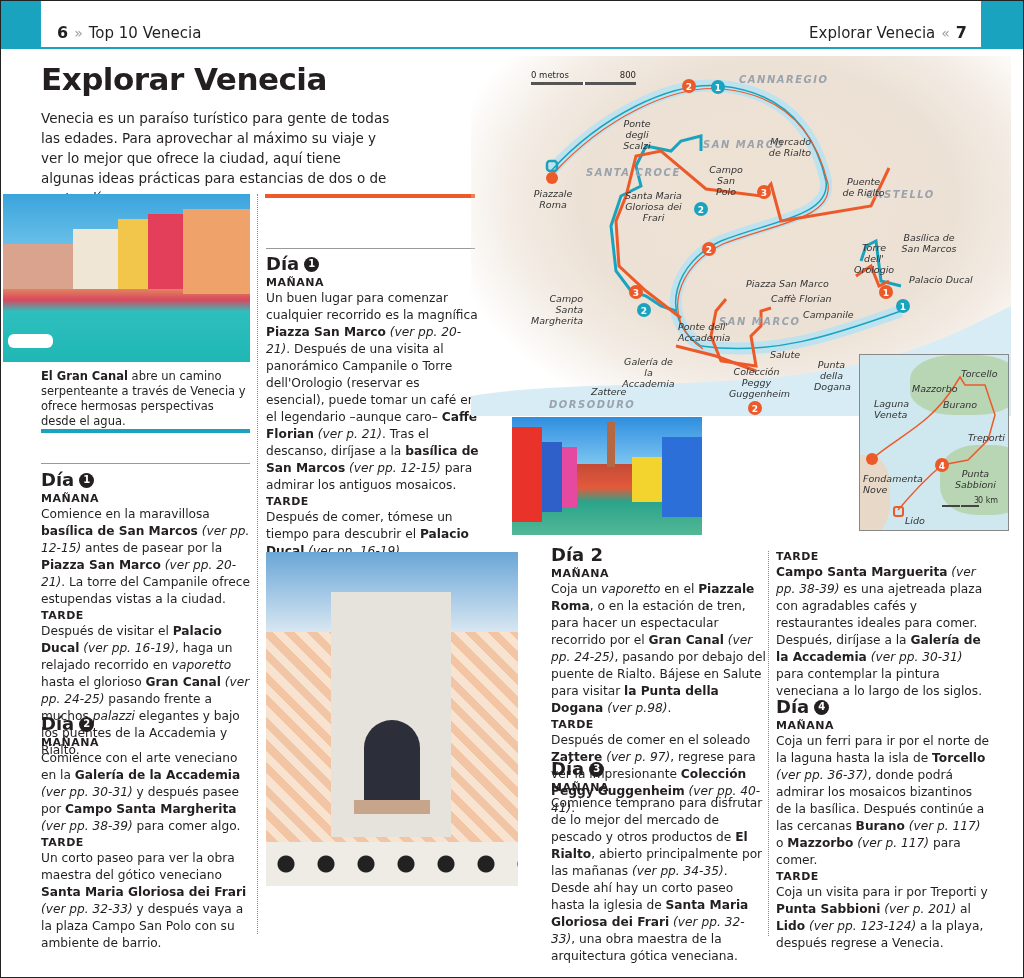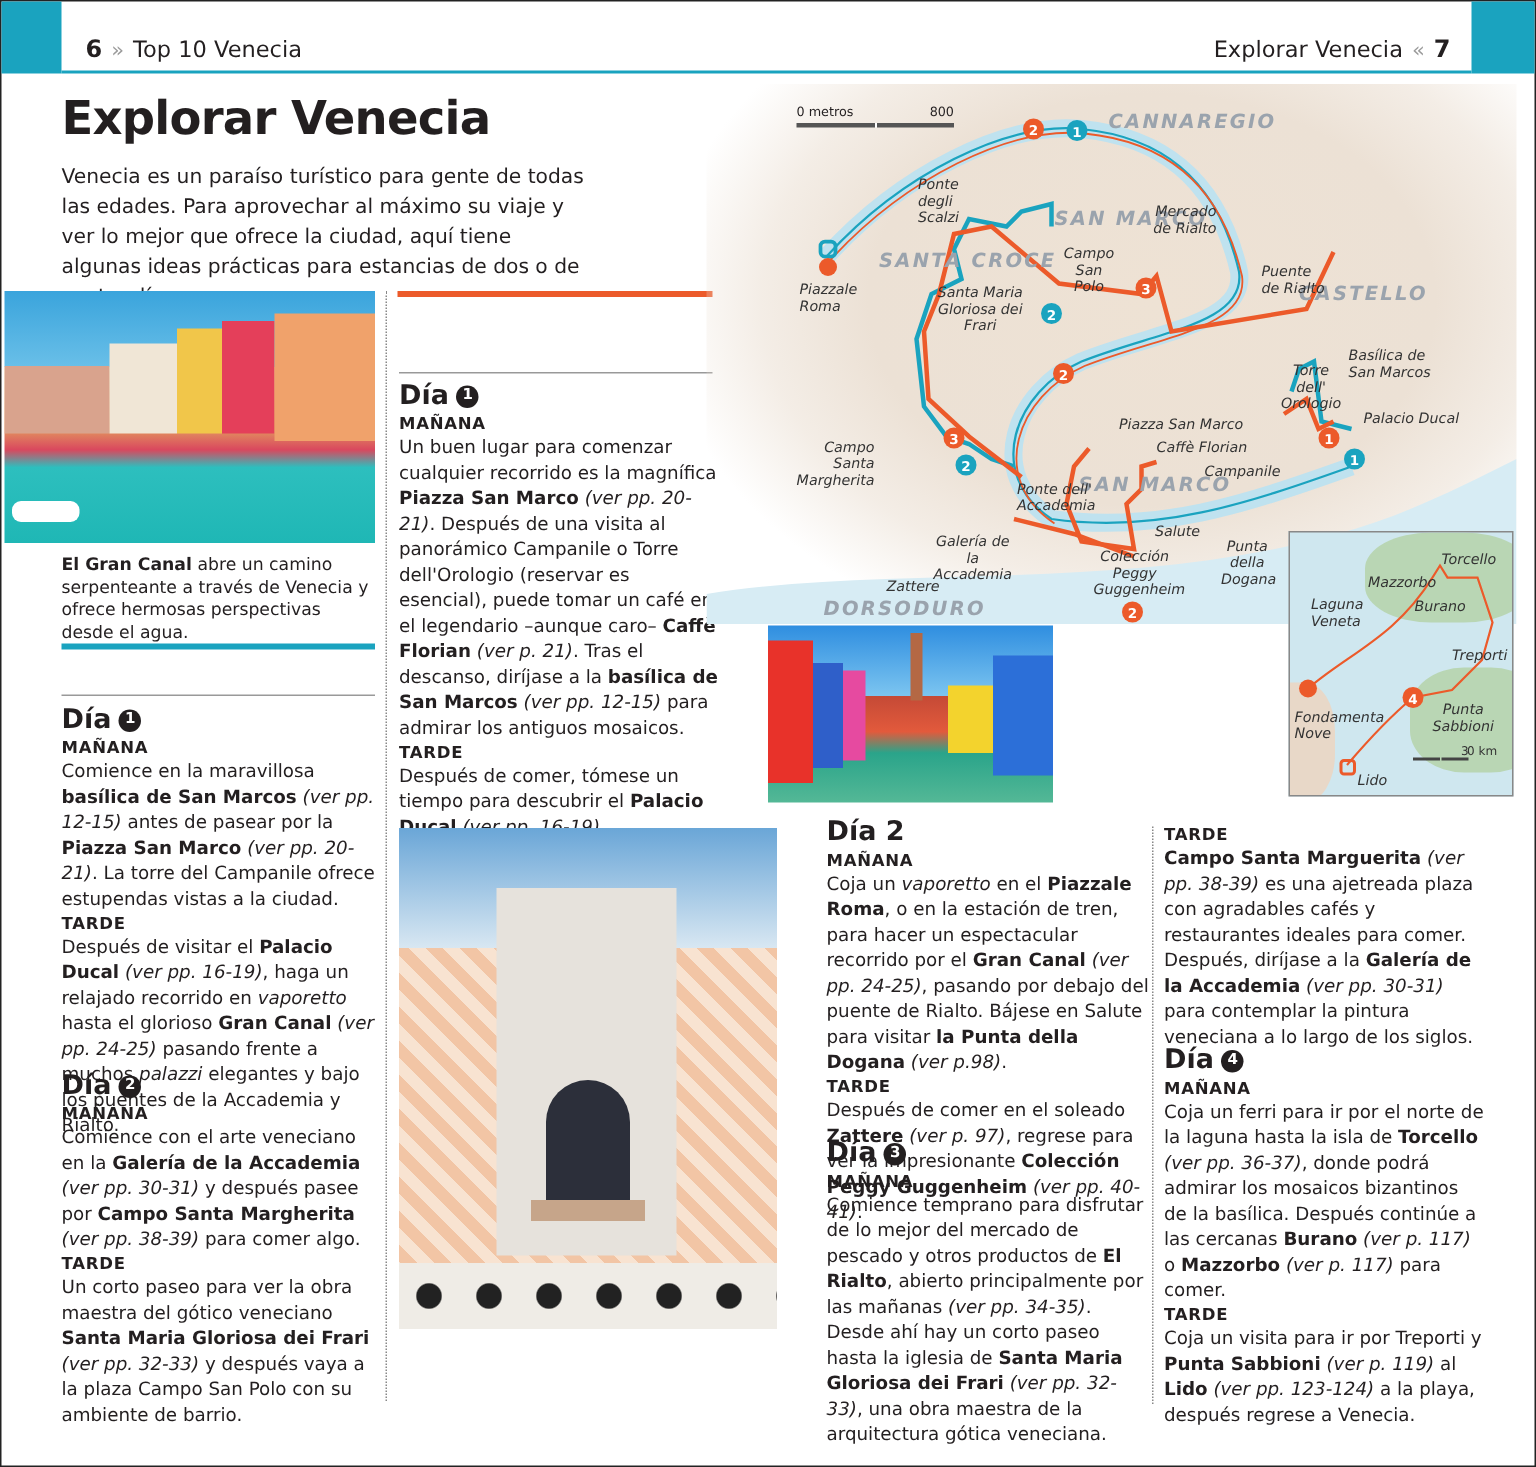--- a/index.html
+++ b/index.html
@@ -62,22 +62,22 @@
   .block .dia { font-size: 18px; font-weight: bold; line-height: 22px; display: flex; align-items: center; gap: 5px; margin-top: 2px; }
   .badge { display:inline-flex; align-items:center; justify-content:center; width:15px; height:15px; border-radius:50%; background:#231f20; color:#fff; font-size:10px; font-weight:bold; }
   .block .lbl { font-size: 11px; font-weight: bold; letter-spacing: 0.5px; line-height: 15px; }
   .block p { margin: 0; }
   .block b { font-weight: bold; }
   .block i { font-style: italic; }
 
   
   .map { position: absolute; left: 470px; top: 55px; width: 540px; height: 360px; }
   .map-bg { position:absolute; left:0; top:0; width:100%; height:100%; background: radial-gradient(ellipse at 55% 40%, #eee2d4 0%, #ece1d5 45%, rgba(236,225,213,0.6) 62%, rgba(255,255,255,0) 78%); }
-  .map-lab { position:absolute; font-size: 9.5px; font-style: italic; color: #333; line-height: 11px; }
-  .map-dist { position:absolute; font-size: 13px; font-weight: bold; font-style: italic; letter-spacing: 1.5px; color: #9aa3ad; }
+  .map-lab { position:absolute; font-size: 9.5px; font-style: italic; color: #333; line-height: 11px; text-align: center; }
+  .map-dist { position:absolute; font-size: 10px; font-weight: bold; font-style: italic; letter-spacing: 1.5px; color: #9aa3ad; }
   .map-scale { position:absolute; left: 60px; top: 14px; width: 105px; font-size: 8.5px; }
   .map-scale .bar { height: 3px; background: linear-gradient(90deg,#555 0 50%,#fff 50% 51%,#555 51%); margin-top: 2px; }
   .legend { position:absolute; left: 378px; top: 14px; font-size: 8.5px; line-height: 13px; }
   .legend .lt { font-weight: bold; font-size: 9px; }
   .legend .row { display:flex; align-items:center; gap: 6px; }
   .legend .sw { width: 10px; height: 3px; }
   .inset { position: absolute; left: 858px; top: 353px; width: 150px; height: 177px; background: #cfe7ef; border: 1px solid #888; overflow: hidden; }
   .inset .land { position:absolute; background:#b9d6b4; border-radius: 40%; }
   .inset-lab { position:absolute; font-size: 9.5px; font-style: italic; color: #333; line-height: 11px; }
 </style>
@@ -299,16 +299,16 @@
       <p><b>Campo Santa Marguerita</b><span> </span><i>(ver pp. 38-39)</i><span> es una ajetreada plaza con agradables cafés y restaurantes ideales para comer. Después, diríjase a la </span><b>Galería de la Accademia</b><span> </span><i>(ver pp. 30-31)</i><span> para contemplar la pintura veneciana a lo largo de los siglos.</span></p>
     </div>
   <div class="block" id="cua-d4" style="left:775px; top:693px; width:215px;">
       <div class="dia">
         <span>Día</span>
         <span class="badge">4</span>
       </div>
       <div class="lbl">MAÑANA</div>
       <p><span>Coja un ferri para ir por el norte de la laguna hasta la isla de </span><b>Torcello</b><span> </span><i>(ver pp. 36-37)</i><span>, donde podrá admirar los mosaicos bizantinos de la basílica. Después continúe a las cercanas </span><b>Burano</b><span> </span><i>(ver p. 117)</i><span> o </span><b>Mazzorbo</b><span> </span><i>(ver p. 117)</i><span> para comer.</span></p>
       <div class="lbl">TARDE</div>
-      <p><span>Coja un visita para ir por Treporti y </span><b>Punta Sabbioni</b><span> </span><i>(ver p. 119)</i><span> al </span><b>Lido</b><span> </span><i>(ver pp. 123-124)</i><span> a la playa, después regrese a Venecia.</span></p>
+      <p><span>Coja un visita para ir por Treporti y </span><b>Punta Sabbioni</b><span> </span><i>(ver p. 201)</i><span> al </span><b>Lido</b><span> </span><i>(ver pp. 123-124)</i><span> a la playa, después regrese a Venecia.</span></p>
     </div>
 
 </div>
 
 </body></html>

